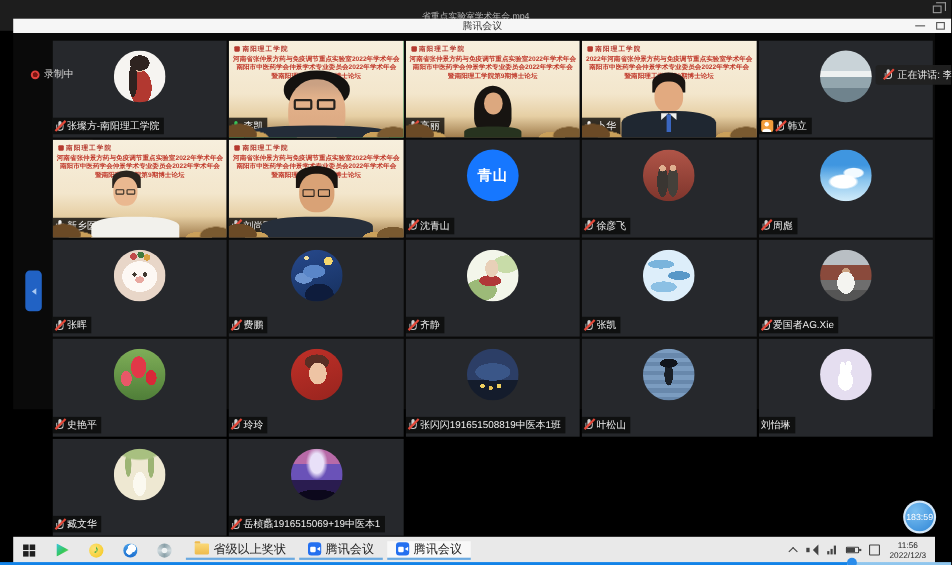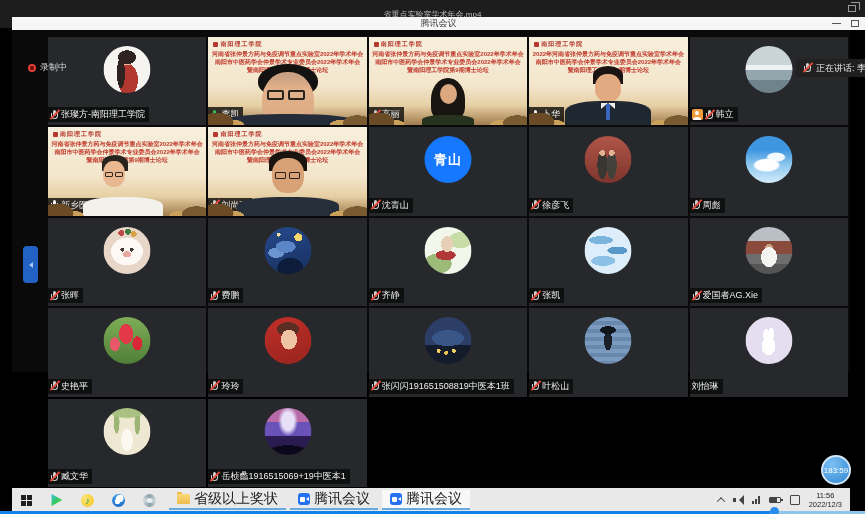--- a/index.html
+++ b/index.html
@@ -114,21 +114,21 @@
   .timer-text{font-size:8px;color:#fff;}
   .sidebar-tab{position:absolute;left:23px;top:246px;width:15px;height:37px;background:#2162c4;border-radius:4px;z-index:6;display:flex;align-items:center;justify-content:center;}
   .sidebar-tab::before{content:"";width:0;height:0;border-top:3px solid transparent;border-bottom:3px solid transparent;border-right:4px solid #a9c8f2;}
 
   
   .taskbar{position:absolute;left:12px;top:488px;width:838px;height:24px;background:#e9e9e9;display:flex;align-items:stretch;z-index:7;}
   .tb-left{display:flex;align-items:center;gap:0;}
   .tb-btn{height:100%;display:flex;align-items:center;justify-content:center;padding:0 9px;}
   .tb-app{display:flex;align-items:center;gap:4px;padding:0 8px;border-bottom:2px solid #6aa9e0;margin-left:4px;}
   .tb-app--active{background:#f8f8f8;}
-  .tb-app-label{font-size:14px;color:#222;white-space:nowrap;}
+  .tb-app-label{font-size:11px;color:#222;white-space:nowrap;}
   .tb-start{display:grid;grid-template-rows:repeat(2,5px);grid-template-columns:repeat(2,5px);gap:1px;}
   .tb-start i{background:#1f1f1f;}
   .tb-play{width:13px;height:13px;background:linear-gradient(135deg,#39c5f0,#35c759 55%,#b8e986);clip-path:polygon(12% 4%,96% 50%,12% 96%);}
   .tb-qq{width:13px;height:13px;border-radius:50%;background:radial-gradient(circle at 35% 35%,#fde47a,#f5c518);color:#2aa84a;font-size:10px;line-height:13px;text-align:center;font-weight:bold;}
   .tb-qq::before{content:"\266A";}
   .tb-browser{width:13px;height:13px;border-radius:50%;background:radial-gradient(circle at 60% 35%,#fff 3.5px,transparent 4px),radial-gradient(circle at 42% 58%,#fff 2.5px,transparent 3px),linear-gradient(180deg,#4aa0e8,#1c6fd0);}
   .tb-swirl{width:13px;height:13px;border-radius:50%;background:conic-gradient(#8aa0a8,#d0dade,#8aa0a8,#d0dade,#8aa0a8);position:relative;}
   .tb-swirl::after{content:"";position:absolute;left:4px;top:4px;width:5px;height:5px;border-radius:50%;background:#eef2f3;}
   .tb-folder{width:13px;height:10px;background:linear-gradient(#fbd978,#eebb4d);border-radius:1px;position:relative;}
   .tb-folder::before{content:"";position:absolute;top:-2px;left:0;width:5px;height:2px;background:#eebb4d;border-radius:1px 1px 0 0;}

